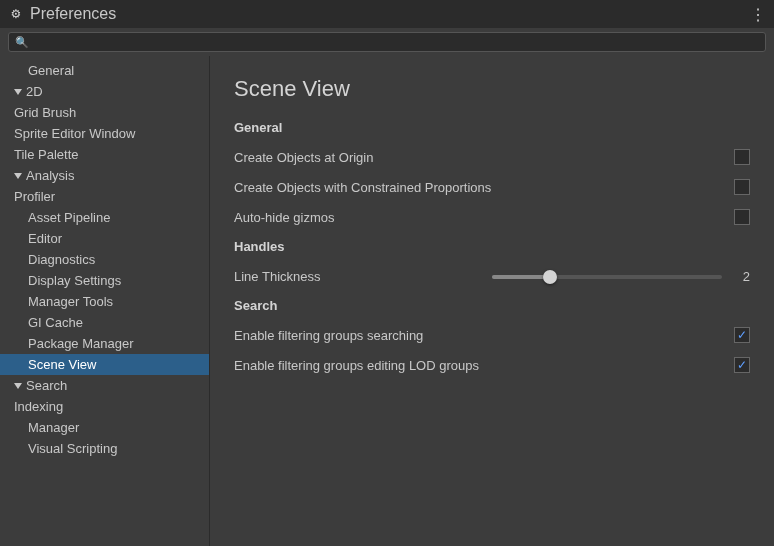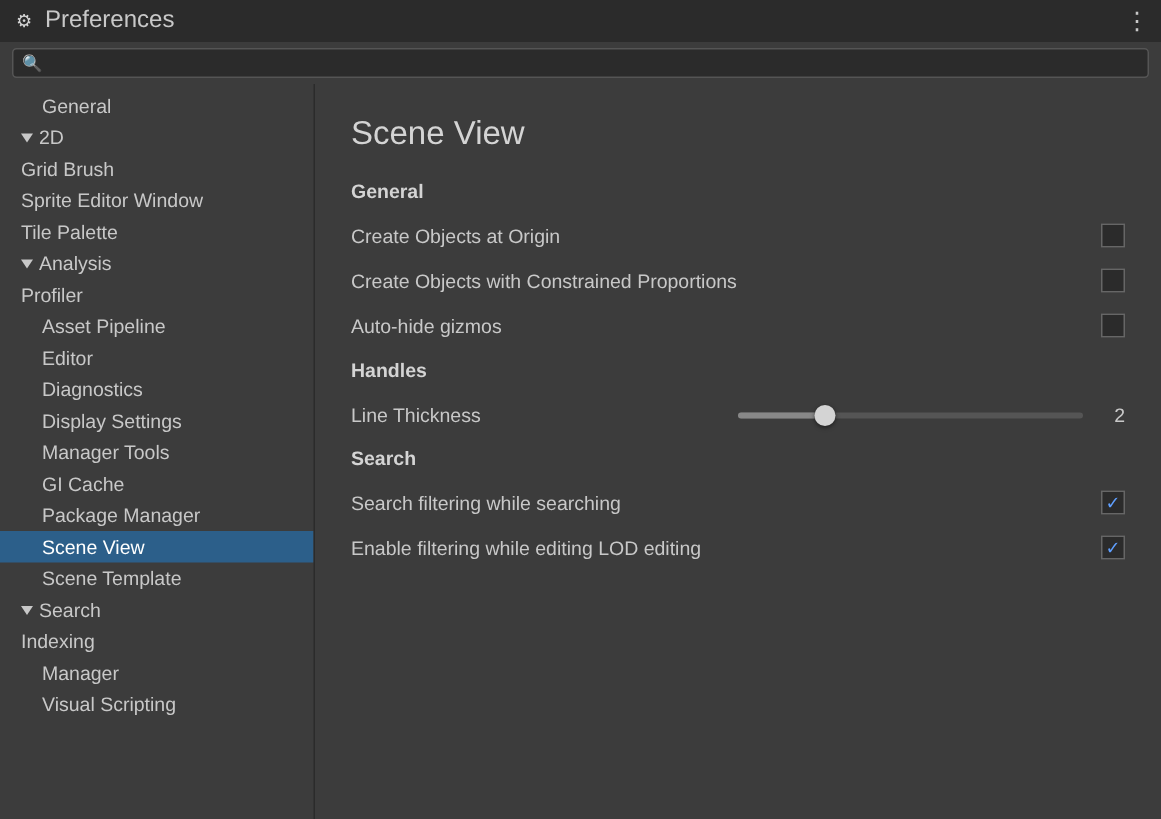--- a/index.html
+++ b/index.html
@@ -280,24 +280,20 @@
       </div>
       <div class="sidebar-item">
         <span style="display: inline-block; width: 10px;"></span>
         <span>Package Manager</span>
       </div>
       <div class="sidebar-item active">
         <span style="display: inline-block; width: 10px;"></span>
         <span>Scene View</span>
       </div>
       <div class="sidebar-item">
-        <span style="display: inline-block; width: 10px;"></span>
-        <span>Scene Template</span>
-      </div>
-      <div class="sidebar-item">
         <span class="triangle open"></span>
         <span>Search</span>
       </div>
       <div class="sidebar-item child">
         <span>Indexing</span>
       </div>
       <div class="sidebar-item">
         <span style="display: inline-block; width: 10px;"></span>
         <span>Manager</span>
       </div>
@@ -329,22 +325,22 @@
         <div class="slider-wrap">
           <div class="slider-track">
             <div class="slider-fill" style="width: 25%;"></div>
             <div class="slider-thumb" style="left: 25%;"></div>
           </div>
           <span class="slider-value">2</span>
         </div>
       </div>
       <div class="section-label">Search</div>
       <div class="setting-row">
-        <span class="setting-label">Search filtering while searching</span>
+        <span class="setting-label">Enable filtering groups searching</span>
         <div class="checkbox-wrap checked"></div>
       </div>
       <div class="setting-row">
-        <span class="setting-label">Enable filtering while editing LOD editing</span>
+        <span class="setting-label">Enable filtering groups editing LOD groups</span>
         <div class="checkbox-wrap checked"></div>
       </div>
     </div>
 
 </div>
 
 </body></html>

